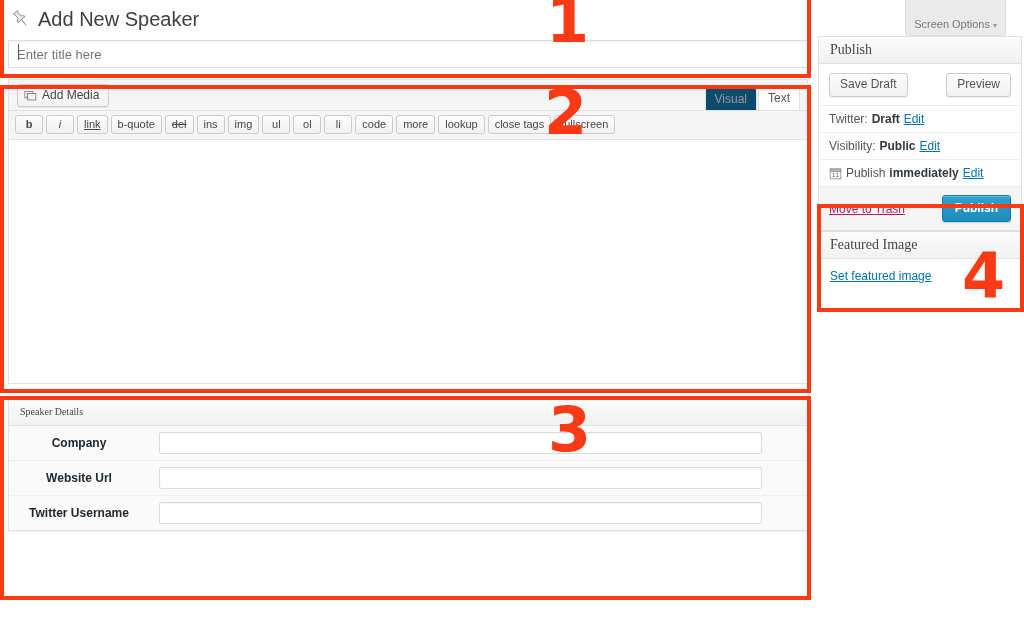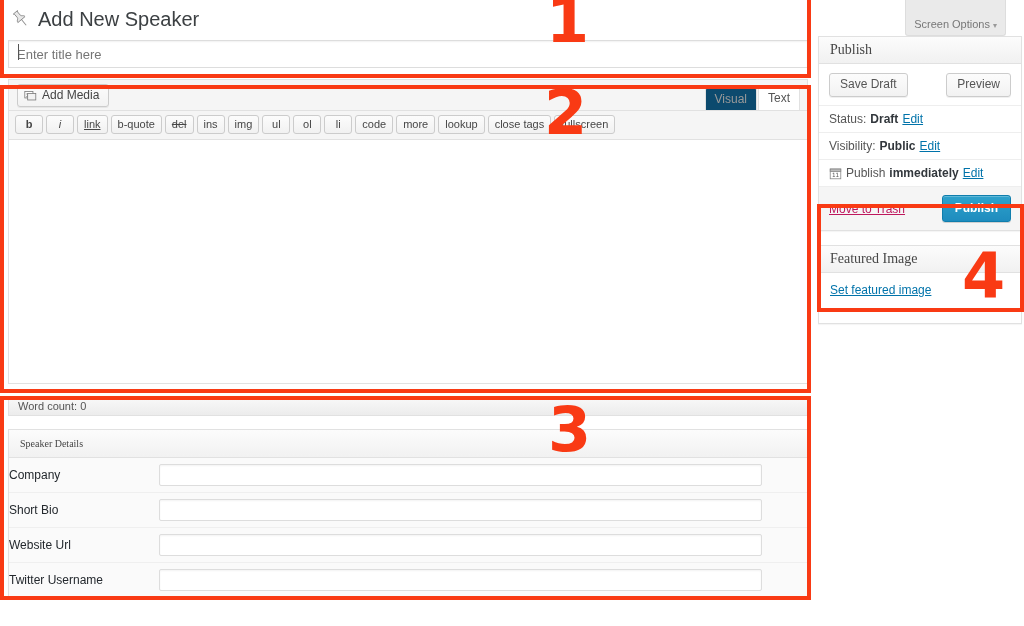--- a/index.html
+++ b/index.html
@@ -230,24 +230,24 @@
     display: flex;
     align-items: center;
     height: 34px;
     border-bottom: 1px solid #efefef;
     background: #fafafa;
   }
   .field-row:last-child { border-bottom: none; }
   .field-label {
     width: 150px;
     flex: 0 0 150px;
-    text-align: left;
+    text-align: center;
     padding-right: 10px;
     font-size: 12px;
-    font-weight: normal;
+    font-weight: bold;
     color: #23282d;
     box-sizing: border-box;
   }
   .field-input {
     width: 603px;
     height: 22px;
     box-sizing: border-box;
     padding: 2px 6px;
     border: 1px solid #ddd;
     border-radius: 2px;
@@ -262,21 +262,20 @@
   .sidebar {
     position: absolute;
     left: 818px;
     top: 36px;
     width: 204px;
   }
   .sidebar-box {
     border: 1px solid #e1e1e1;
     background: #fdfdfd;
     box-shadow: 0 1px 1px rgba(0,0,0,.04);
-    margin-bottom: 14px;
   }
   .sidebar-box-head {
     height: 26px;
     line-height: 26px;
     padding: 0 11px;
     background: linear-gradient(#fcfcfc,#f1f1f1);
     border-bottom: 1px solid #e1e1e1;
     font-family: "Liberation Serif", serif;
     font-size: 14px;
     color: #464646;
@@ -444,36 +443,29 @@
       <div class="qt-btn">code</div>
       <div class="qt-btn">more</div>
       <div class="qt-btn">lookup</div>
       <div class="qt-btn">close tags</div>
       <div class="qt-btn">fullscreen</div>
     </div>
 
     <textarea class="editor-textarea" style=""></textarea>
   </div>
 
-  <div class="wordcount-bar">
-    <span>Word count: 0</span>
-  </div>
 
   <div class="metabox">
     <div class="metabox-head">Speaker Details</div>
 
     <div class="field-row">
       <div class="field-label">Company</div>
       <input class="field-input" type="text" style="">
     </div>
     <div class="field-row">
-      <div class="field-label">Short Bio</div>
-      <input class="field-input" type="text" style="">
-    </div>
-    <div class="field-row">
       <div class="field-label">Website Url</div>
       <input class="field-input" type="text" style="">
     </div>
     <div class="field-row">
       <div class="field-label">Twitter Username</div>
       <input class="field-input" type="text" style="">
     </div>
   </div>
 </div>
 
@@ -481,21 +473,21 @@
 
   <div class="sidebar-box">
     <div class="sidebar-box-head">Publish</div>
 
     <div class="publish-top">
       <div class="btn-secondary">Save Draft</div>
       <div class="btn-secondary">Preview</div>
     </div>
 
     <div class="misc-row">
-      <span>Status:</span>
+      <span>Twitter:</span>
       <b>Draft</b>
       <span class="link-edit">Edit</span>
     </div>
 
     <div class="misc-row">
       <span>Visibility:</span>
       <b>Public</b>
       <span class="link-edit">Edit</span>
     </div>
 

